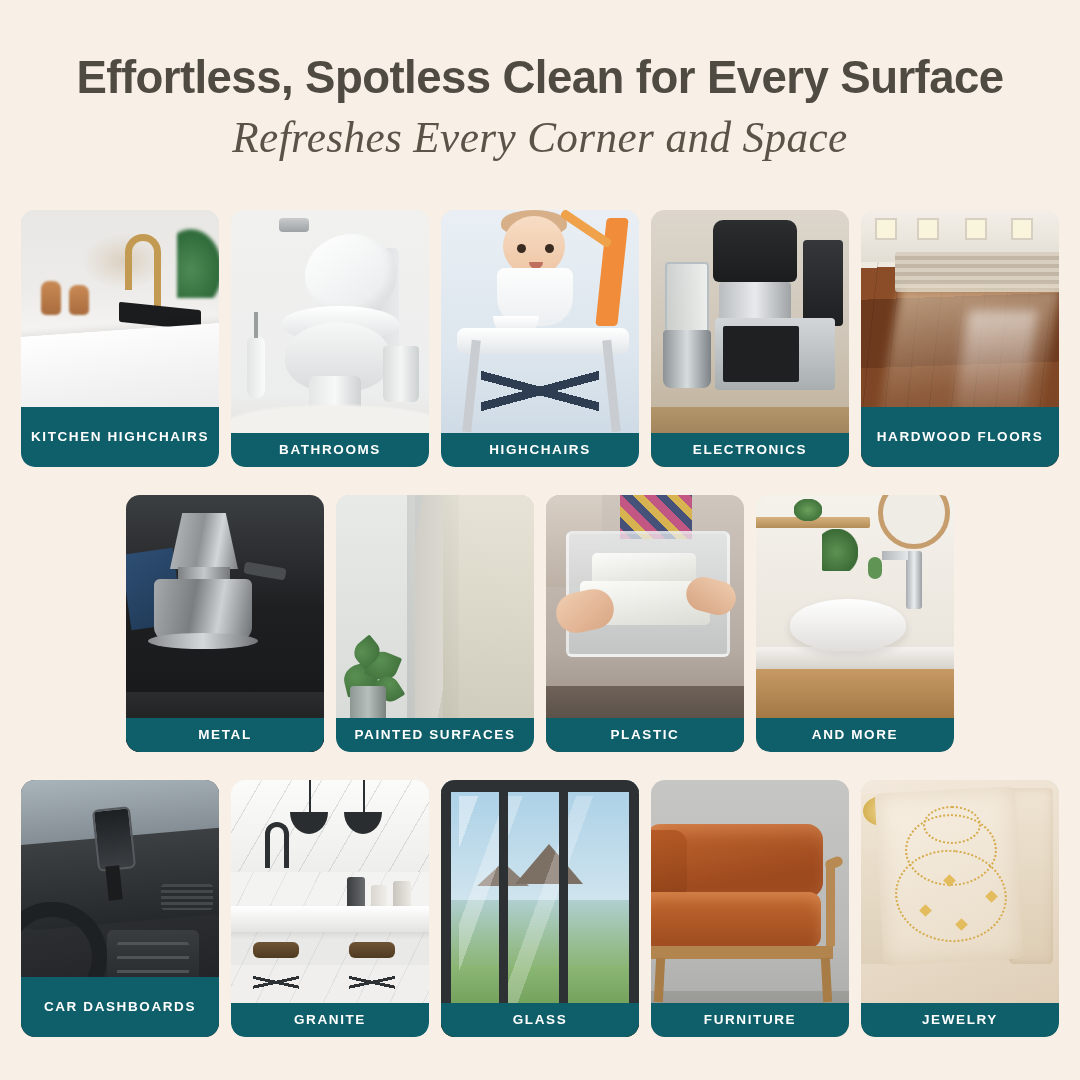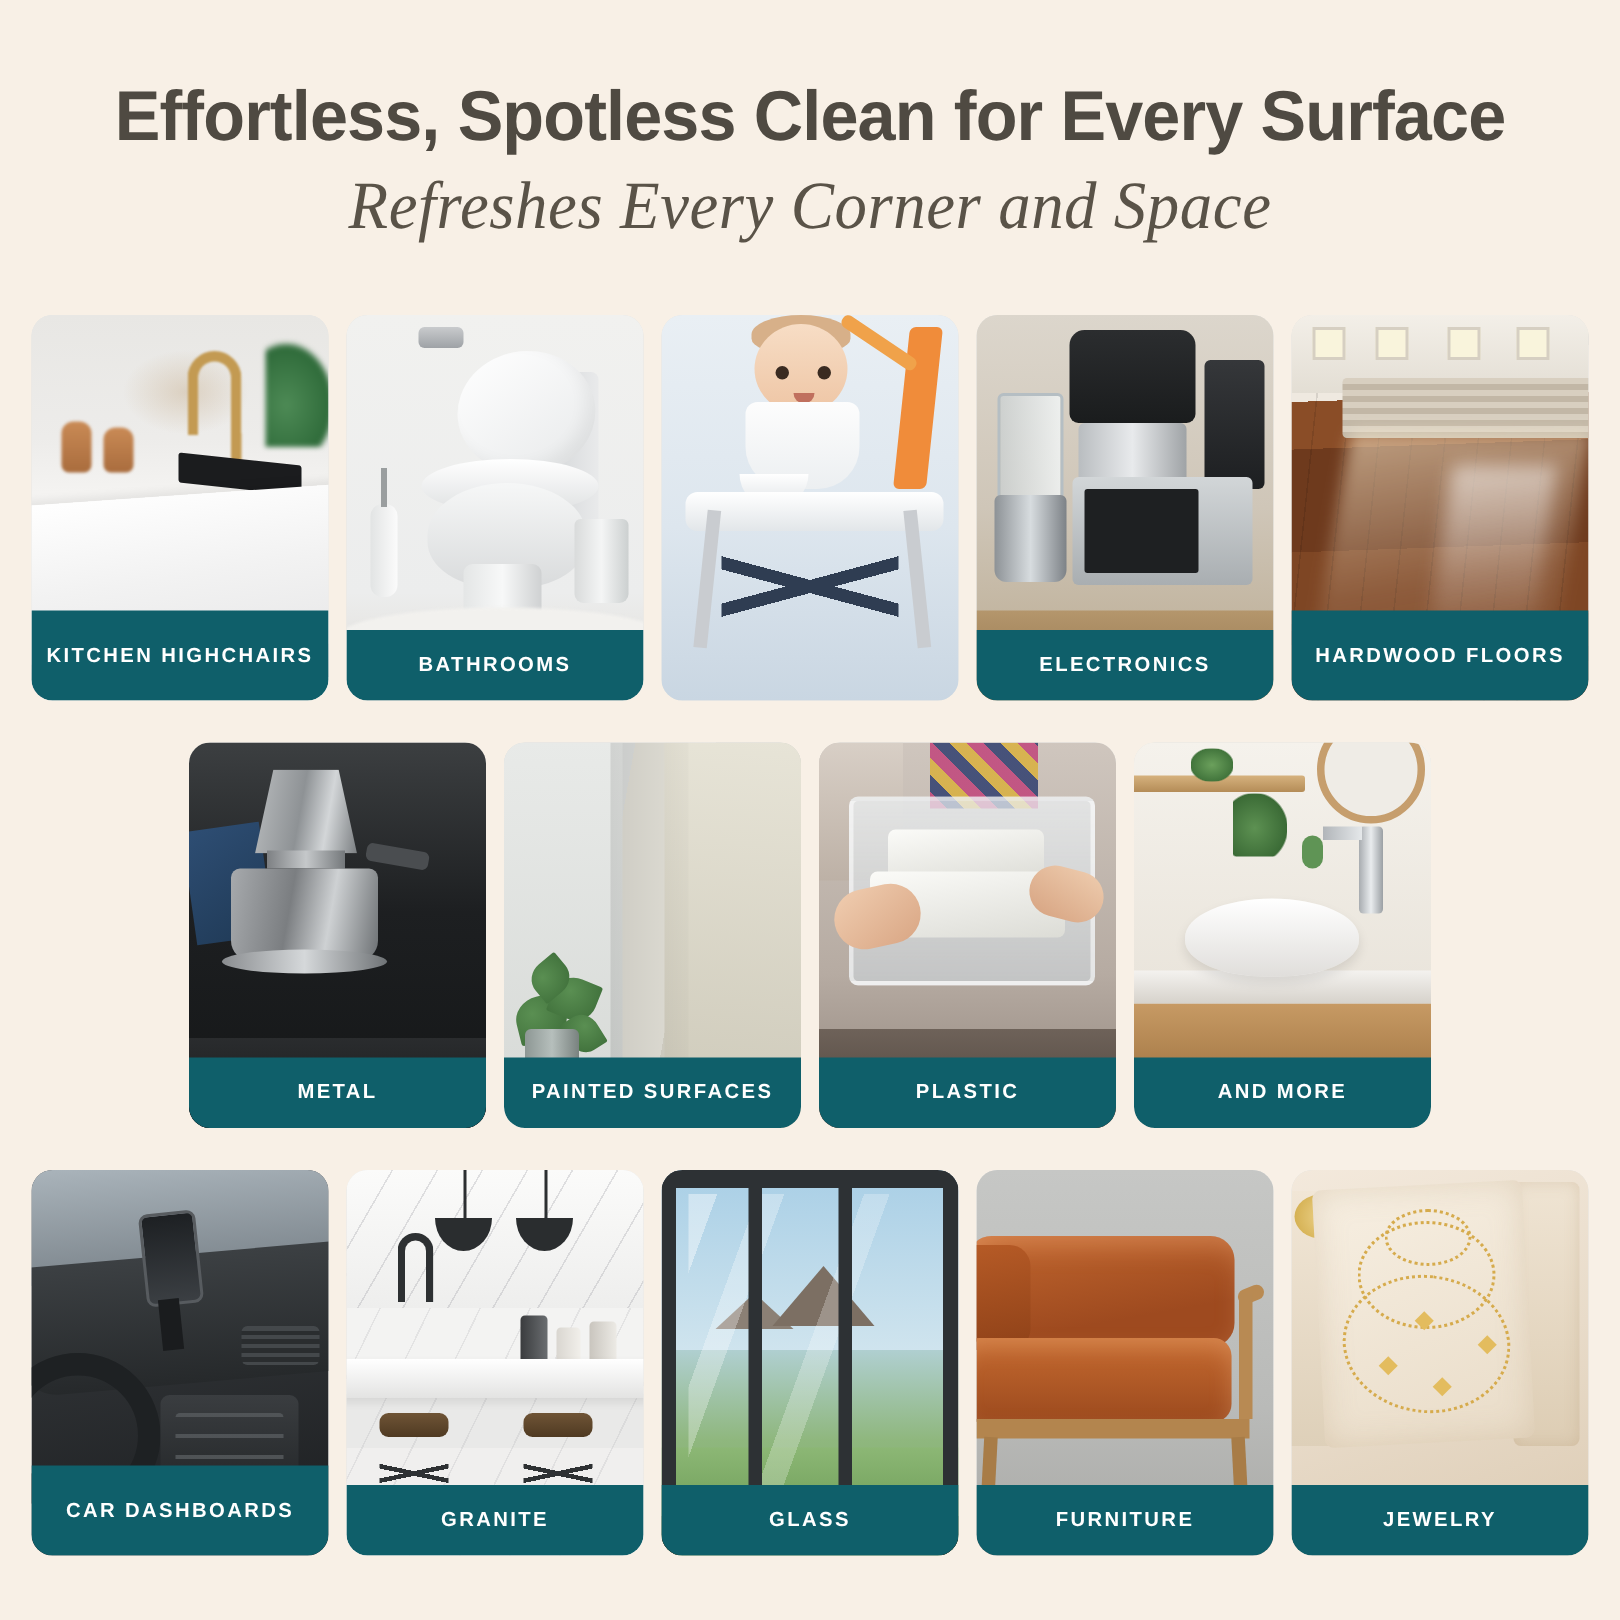--- a/index.html
+++ b/index.html
@@ -90,21 +90,21 @@
     letter-spacing: 1.6px;
     text-align: center;
     display: flex;
     align-items: center;
     justify-content: center;
     line-height: 1.35;
     padding: 0 6px;
     border-radius: 0 0 14px 14px;
   }
 
-  .card-label.one-line { height: 47px; margin-top: 48px; }
+  .card-label.one-line { height: 34px; margin-top: 48px; }
   .card-label.two-line { height: 60px; }
 
   
 
   
   .ph-kitchen {
     background:
       radial-gradient(ellipse 60px 40px at 52% 20%, rgba(190,160,120,.35), transparent 70%),
       linear-gradient(180deg,#e8e7e4 0%,#edecea 32%,#f4f3f1 46%,#fafafa 60%,#e9e9e7 100%);
   }
@@ -702,20 +702,21 @@
         <div class="eye-r"></div>
         <div class="mouth"></div>
         <div class="bib"></div>
         <div class="spoon"></div>
         <div class="bowl2"></div>
         <div class="tray"></div>
         <div class="legs"></div>
         <div class="frame-l"></div>
         <div class="frame-r"></div>
       </div>
+      <div class="card-label one-line">HIGHCHAIRS</div>
     </div>
 
     <div class="card">
       <div class="card-photo ph-elec">
         <div class="counter2"></div>
         <div class="cooker"></div>
         <div class="machine"></div>
         <div class="blender"></div>
         <div class="blenderbase"></div>
         <div class="micro"></div>

